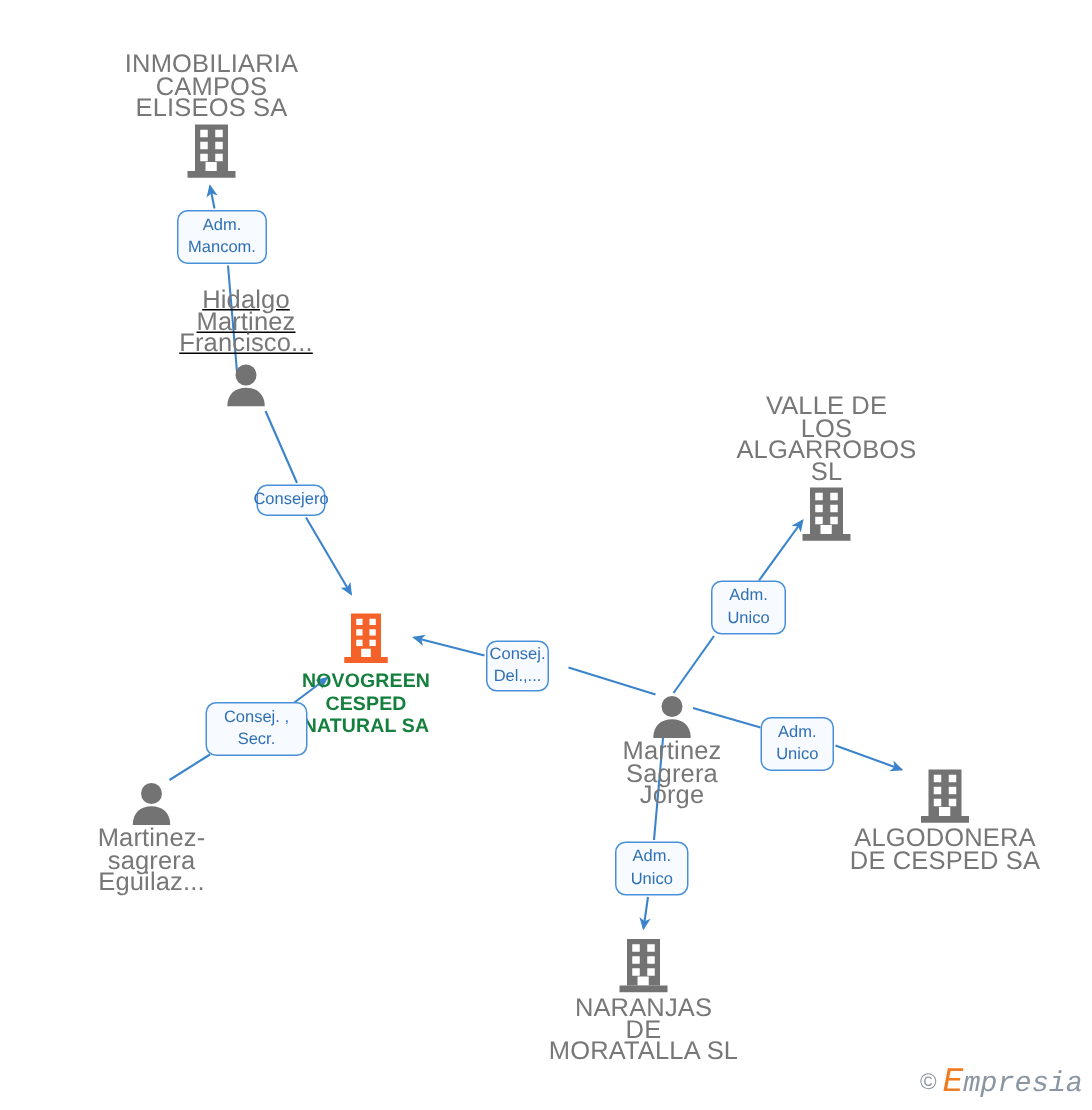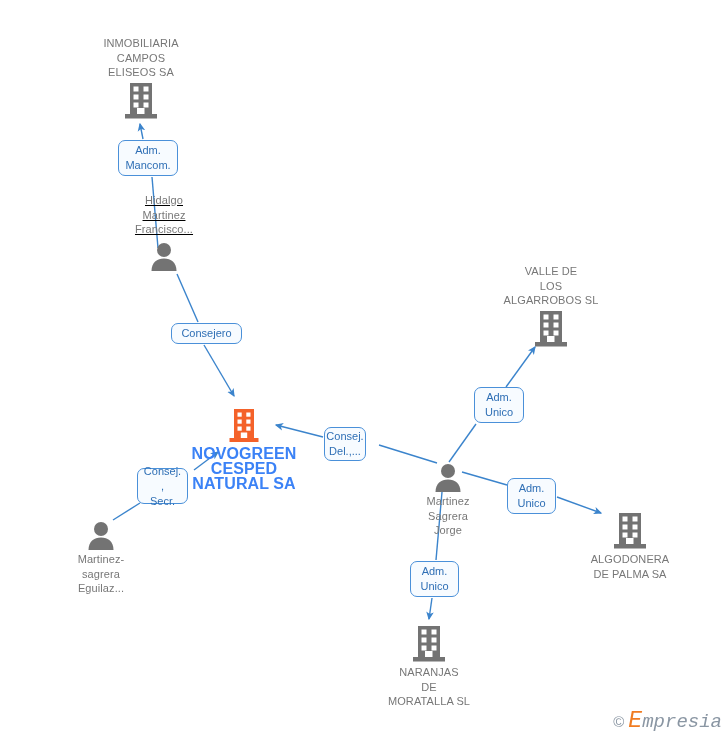--- a/index.html
+++ b/index.html
@@ -29,32 +29,32 @@
 
   
   .node {
     position: absolute;
     width: 140px;
     margin-left: -70px;
     text-align: center;
     z-index: 5;
   }
   .node-label {
-    font-size: 11px;
+    font-size: 17px;
     line-height: 14.5px;
     color: #777777;
     letter-spacing: 0.1px;
     white-space: pre-line;
   }
   .node-label.above { margin-bottom: 2px; }
   .node-label.below { margin-top: 2px; }
   .node.central .node-label {
-    color: #3b82f6;
+    color: #15803d;
     font-weight: bold;
-    font-size: 16px;
+    font-size: 13px;
     line-height: 15px;
   }
   .icon-wrap {
     height: 38px;
     display: flex;
     align-items: flex-end;
     justify-content: center;
   }
   .icon-wrap.person { height: 32px; }
 
@@ -170,21 +170,21 @@
 Martinez
 Francisco...</div>
     <div class="icon-wrap person">
       <svg width="30" height="30" viewBox="0 0 30 30" xmlns="http://www.w3.org/2000/svg">
         <circle cx="15" cy="9" r="7" fill="#737373"></circle>
         <path d="M 2.5 30 C 2.5 21.5 8 17.5 15 17.5 C 22 17.5 27.5 21.5 27.5 30 Z" fill="#737373"></path>
       </svg>
     </div>
   </div>
 
-  <div class="rel-box" style="left:171px; top:323px; width:71px; height:21px;">
+  <div class="rel-box" style="left:171px; top:323px; width:46px; height:21px;">
     <span>Consejero</span>
   </div>
 
   <div class="node central" style="left:244px; top:406px;">
     <div class="icon-wrap">
       <svg width="30" height="36" viewBox="0 0 30 36" xmlns="http://www.w3.org/2000/svg">
         <rect x="5" y="1" width="20" height="29" fill="#f4622a"></rect>
         <rect x="8.5" y="4.5" width="4.2" height="4.2" fill="#ffffff"></rect>
         <rect x="17.3" y="4.5" width="4.2" height="4.2" fill="#ffffff"></rect>
         <rect x="8.5" y="11.5" width="4.2" height="4.2" fill="#ffffff"></rect>
@@ -193,21 +193,21 @@
         <rect x="17.3" y="18.5" width="4.2" height="4.2" fill="#ffffff"></rect>
         <rect x="11.8" y="24.5" width="6.4" height="5.5" fill="#ffffff"></rect>
         <rect x="0.5" y="30" width="29" height="4" fill="#f4622a"></rect>
       </svg>
     </div>
     <div class="node-label below">NOVOGREEN
 CESPED
 NATURAL SA</div>
   </div>
 
-  <div class="rel-box" style="left:137px; top:468px; width:51px; height:36px;">
+  <div class="rel-box" style="left:137px; top:468px; width:68px; height:36px;">
     <span>Consej. ,
 Secr.</span>
   </div>
 
   <div class="rel-box" style="left:324px; top:427px; width:42px; height:34px;">
     <span>Consej.
 Del.,...</span>
   </div>
 
   <div class="node" style="left:101px; top:518px;">
@@ -271,21 +271,21 @@
         <rect x="19.5" y="4.5" width="5" height="5" fill="#ffffff"></rect>
         <rect x="9.5" y="12.5" width="5" height="5" fill="#ffffff"></rect>
         <rect x="19.5" y="12.5" width="5" height="5" fill="#ffffff"></rect>
         <rect x="9.5" y="20.5" width="5" height="5" fill="#ffffff"></rect>
         <rect x="19.5" y="20.5" width="5" height="5" fill="#ffffff"></rect>
         <rect x="13" y="26" width="7.5" height="6" fill="#ffffff"></rect>
         <rect x="1" y="32" width="32" height="4.5" fill="#737373"></rect>
       </svg>
     </div>
     <div class="node-label below">ALGODONERA
-DE PALMA SA</div>
+DE CESPED SA</div>
   </div>
 
   <div class="rel-box" style="left:410px; top:561px; width:49px; height:36px;">
     <span>Adm.
 Unico</span>
   </div>
 
   <div class="node" style="left:429px; top:625px;">
     <div class="icon-wrap">
       <svg width="34" height="38" viewBox="0 0 34 38" xmlns="http://www.w3.org/2000/svg">

